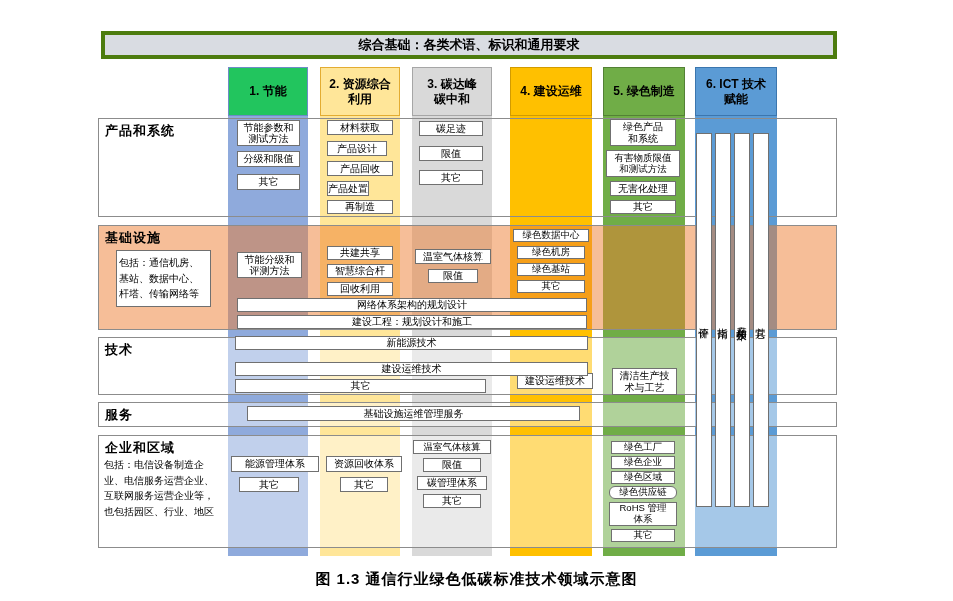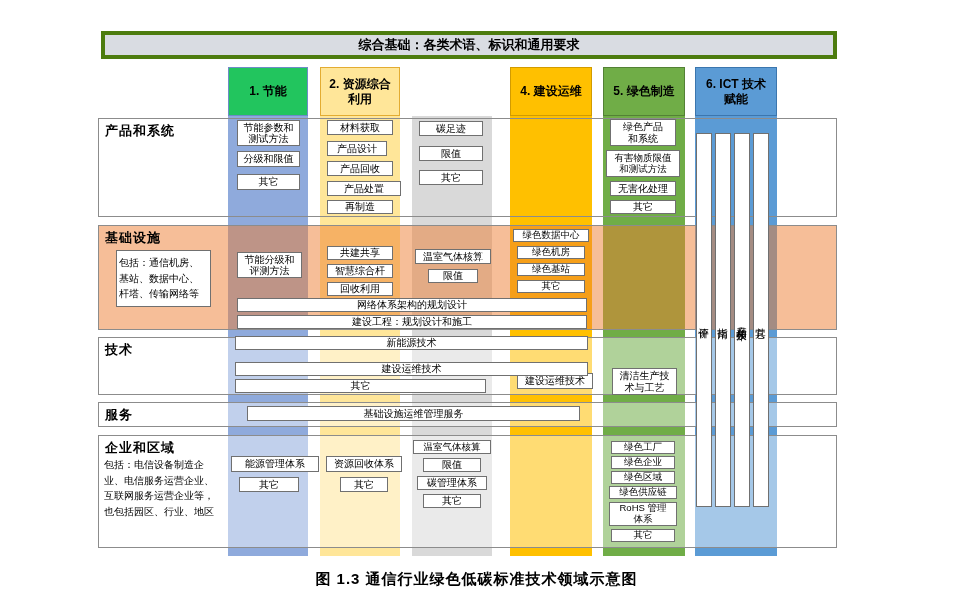--- a/index.html
+++ b/index.html
@@ -28,21 +28,21 @@
 <div class="figure">
   <div class="abs banner">综合基础：各类术语、标识和通用要求</div>
   <div id="board"></div>
     <div class="abs cell vert" style="left: 753px; top: 133px; width: 16px; height: 374px;">其它</div>
     <div class="abs cell vert" style="left: 734px; top: 133px; width: 16px; height: 374px;">产品和技术</div>
     <div class="abs cell vert" style="left: 715px; top: 133px; width: 16px; height: 374px;">指南</div>
     <div class="abs cell vert" style="left: 696px; top: 133px; width: 16px; height: 374px;">评价</div>
     <div class="abs cell" style="left: 611px; top: 529px; width: 64px; height: 13px; font-size: 9.5px;">其它</div>
     <div class="abs cell" style="left: 609px; top: 502px; width: 68px; height: 24px; font-size: 9.5px;">RoHS 管理
 体系</div>
-    <div class="abs cell" style="left: 609px; top: 486px; width: 68px; height: 13px; font-size: 9.5px;">绿色供应链</div>
+    <div class="abs cell" style="left: 609px; top: 486px; width: 68px; height: 13px; font-size: 9.5px; border-radius: 6px;">绿色供应链</div>
     <div class="abs cell" style="left: 611px; top: 471px; width: 64px; height: 13px; font-size: 9.5px;">绿色区域</div>
     <div class="abs cell" style="left: 611px; top: 456px; width: 64px; height: 13px; font-size: 9.5px;">绿色企业</div>
     <div class="abs cell" style="left: 611px; top: 441px; width: 64px; height: 13px; font-size: 9.5px;">绿色工厂</div>
     <div class="abs cell" style="left: 423px; top: 494px; width: 58px; height: 14px;">其它</div>
     <div class="abs cell" style="left: 417px; top: 476px; width: 70px; height: 14px;">碳管理体系</div>
     <div class="abs cell" style="left: 423px; top: 458px; width: 58px; height: 14px;">限值</div>
     <div class="abs cell" style="left: 413px; top: 440px; width: 78px; height: 14px; font-size: 9.5px;">温室气体核算</div>
     <div class="abs cell" style="left: 340px; top: 477px; width: 48px; height: 15px;">其它</div>
     <div class="abs cell" style="left: 326px; top: 456px; width: 76px; height: 16px;">资源回收体系</div>
     <div class="abs cell" style="left: 239px; top: 477px; width: 60px; height: 15px;">其它</div>
@@ -70,21 +70,21 @@
     <div class="abs cell" style="left: 610px; top: 200px; width: 66px; height: 14px;">其它</div>
     <div class="abs cell" style="left: 610px; top: 181px; width: 66px; height: 15px;">无害化处理</div>
     <div class="abs cell" style="left: 606px; top: 150px; width: 74px; height: 27px; font-size: 9.5px;">有害物质限值
 和测试方法</div>
     <div class="abs cell" style="left: 610px; top: 119px; width: 66px; height: 27px;">绿色产品
 和系统</div>
     <div class="abs cell" style="left: 419px; top: 170px; width: 64px; height: 15px;">其它</div>
     <div class="abs cell" style="left: 419px; top: 146px; width: 64px; height: 15px;">限值</div>
     <div class="abs cell" style="left: 419px; top: 121px; width: 64px; height: 15px;">碳足迹</div>
     <div class="abs cell" style="left: 327px; top: 200px; width: 66px; height: 14px;">再制造</div>
-    <div class="abs cell" style="left: 327px; top: 181px; width: 74px; height: 15px;">产品处置</div>
+    <div class="abs cell" style="left: 327px; top: 181px; width: 42px; height: 15px;">产品处置</div>
     <div class="abs cell" style="left: 327px; top: 161px; width: 66px; height: 15px;">产品回收</div>
     <div class="abs cell" style="left: 327px; top: 141px; width: 60px; height: 15px;">产品设计</div>
     <div class="abs cell" style="left: 327px; top: 120px; width: 66px; height: 15px;">材料获取</div>
     <div class="abs cell" style="left: 237px; top: 174px; width: 63px; height: 16px;">其它</div>
     <div class="abs cell" style="left: 237px; top: 151px; width: 63px; height: 16px;">分级和限值</div>
     <div class="abs cell" style="left: 237px; top: 120px; width: 63px; height: 26px;">节能参数和
 测试方法</div>
     <div class="abs note" style="left: 104px; top: 457px; width: 136px;">包括：电信设备制造企
 业、电信服务运营企业、
 互联网服务运营企业等，
@@ -106,20 +106,22 @@
     <div class="abs overlay" style="top: 225px; height: 105px; background: rgba(237, 125, 49, 0.5);"></div>
     <div class="abs rowlabel" style="left: 105px; top: 122px;">产品和系统</div>
     <div class="abs rowbox" style="top: 118px; height: 99px;"></div>
     <div class="abs colhead" style="left: 695px; width: 82px; background: rgb(91, 155, 213); border-color: rgb(59, 118, 174);">6. ICT 技术
 赋能</div>
     <div class="abs band" style="left: 695px; width: 82px; background: rgb(91, 155, 213);"></div>
     <div class="abs colhead" style="left: 603px; width: 82px; background: rgb(112, 173, 71); border-color: rgb(83, 129, 53);">5. 绿色制造</div>
     <div class="abs band" style="left: 603px; width: 82px; background: rgb(112, 173, 71);"></div>
     <div class="abs colhead" style="left: 510px; width: 82px; background: rgb(255, 192, 0); border-color: rgb(210, 155, 0);">4. 建设运维</div>
     <div class="abs band" style="left: 510px; width: 82px; background: rgb(255, 192, 0);"></div>
+    <div class="abs colhead" style="left: 412px; width: 80px; background: rgb(217, 217, 217); border-color: rgb(166, 166, 166);">3. 碳达峰
+碳中和</div>
     <div class="abs band" style="left: 412px; width: 80px; background: rgb(217, 217, 217);"></div>
     <div class="abs colhead" style="left: 320px; width: 80px; background: rgb(255, 230, 153); border-color: rgb(227, 172, 50);">2. 资源综合
 利用</div>
     <div class="abs band" style="left: 320px; width: 80px; background: rgb(255, 230, 153);"></div>
     <div class="abs colhead" style="left: 228px; width: 80px; background: #22c55e; border-color: rgb(110, 140, 199);">1. 节能</div>
     <div class="abs band" style="left: 228px; width: 80px; background: rgb(143, 170, 220);"></div>
   <div class="abs caption">图 1.3  通信行业绿色低碳标准技术领域示意图</div>
 </div>
 
 </body></html>

